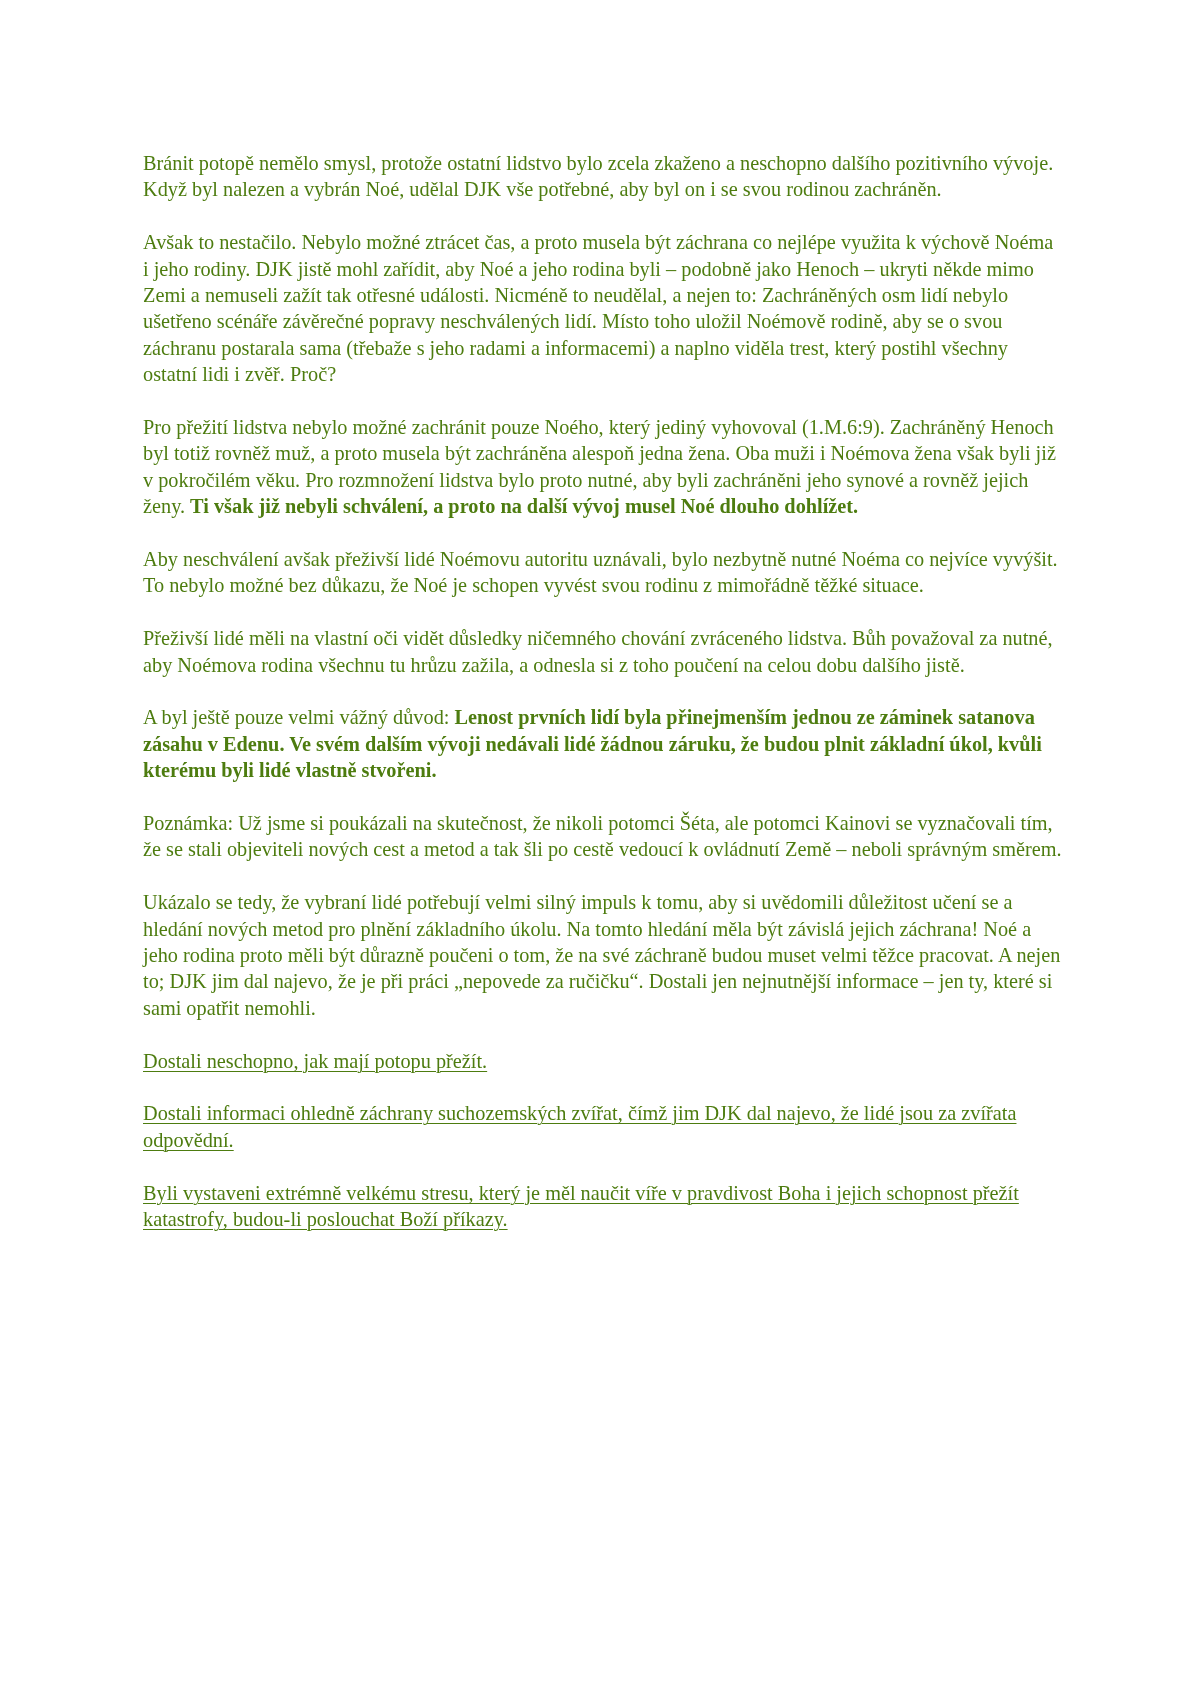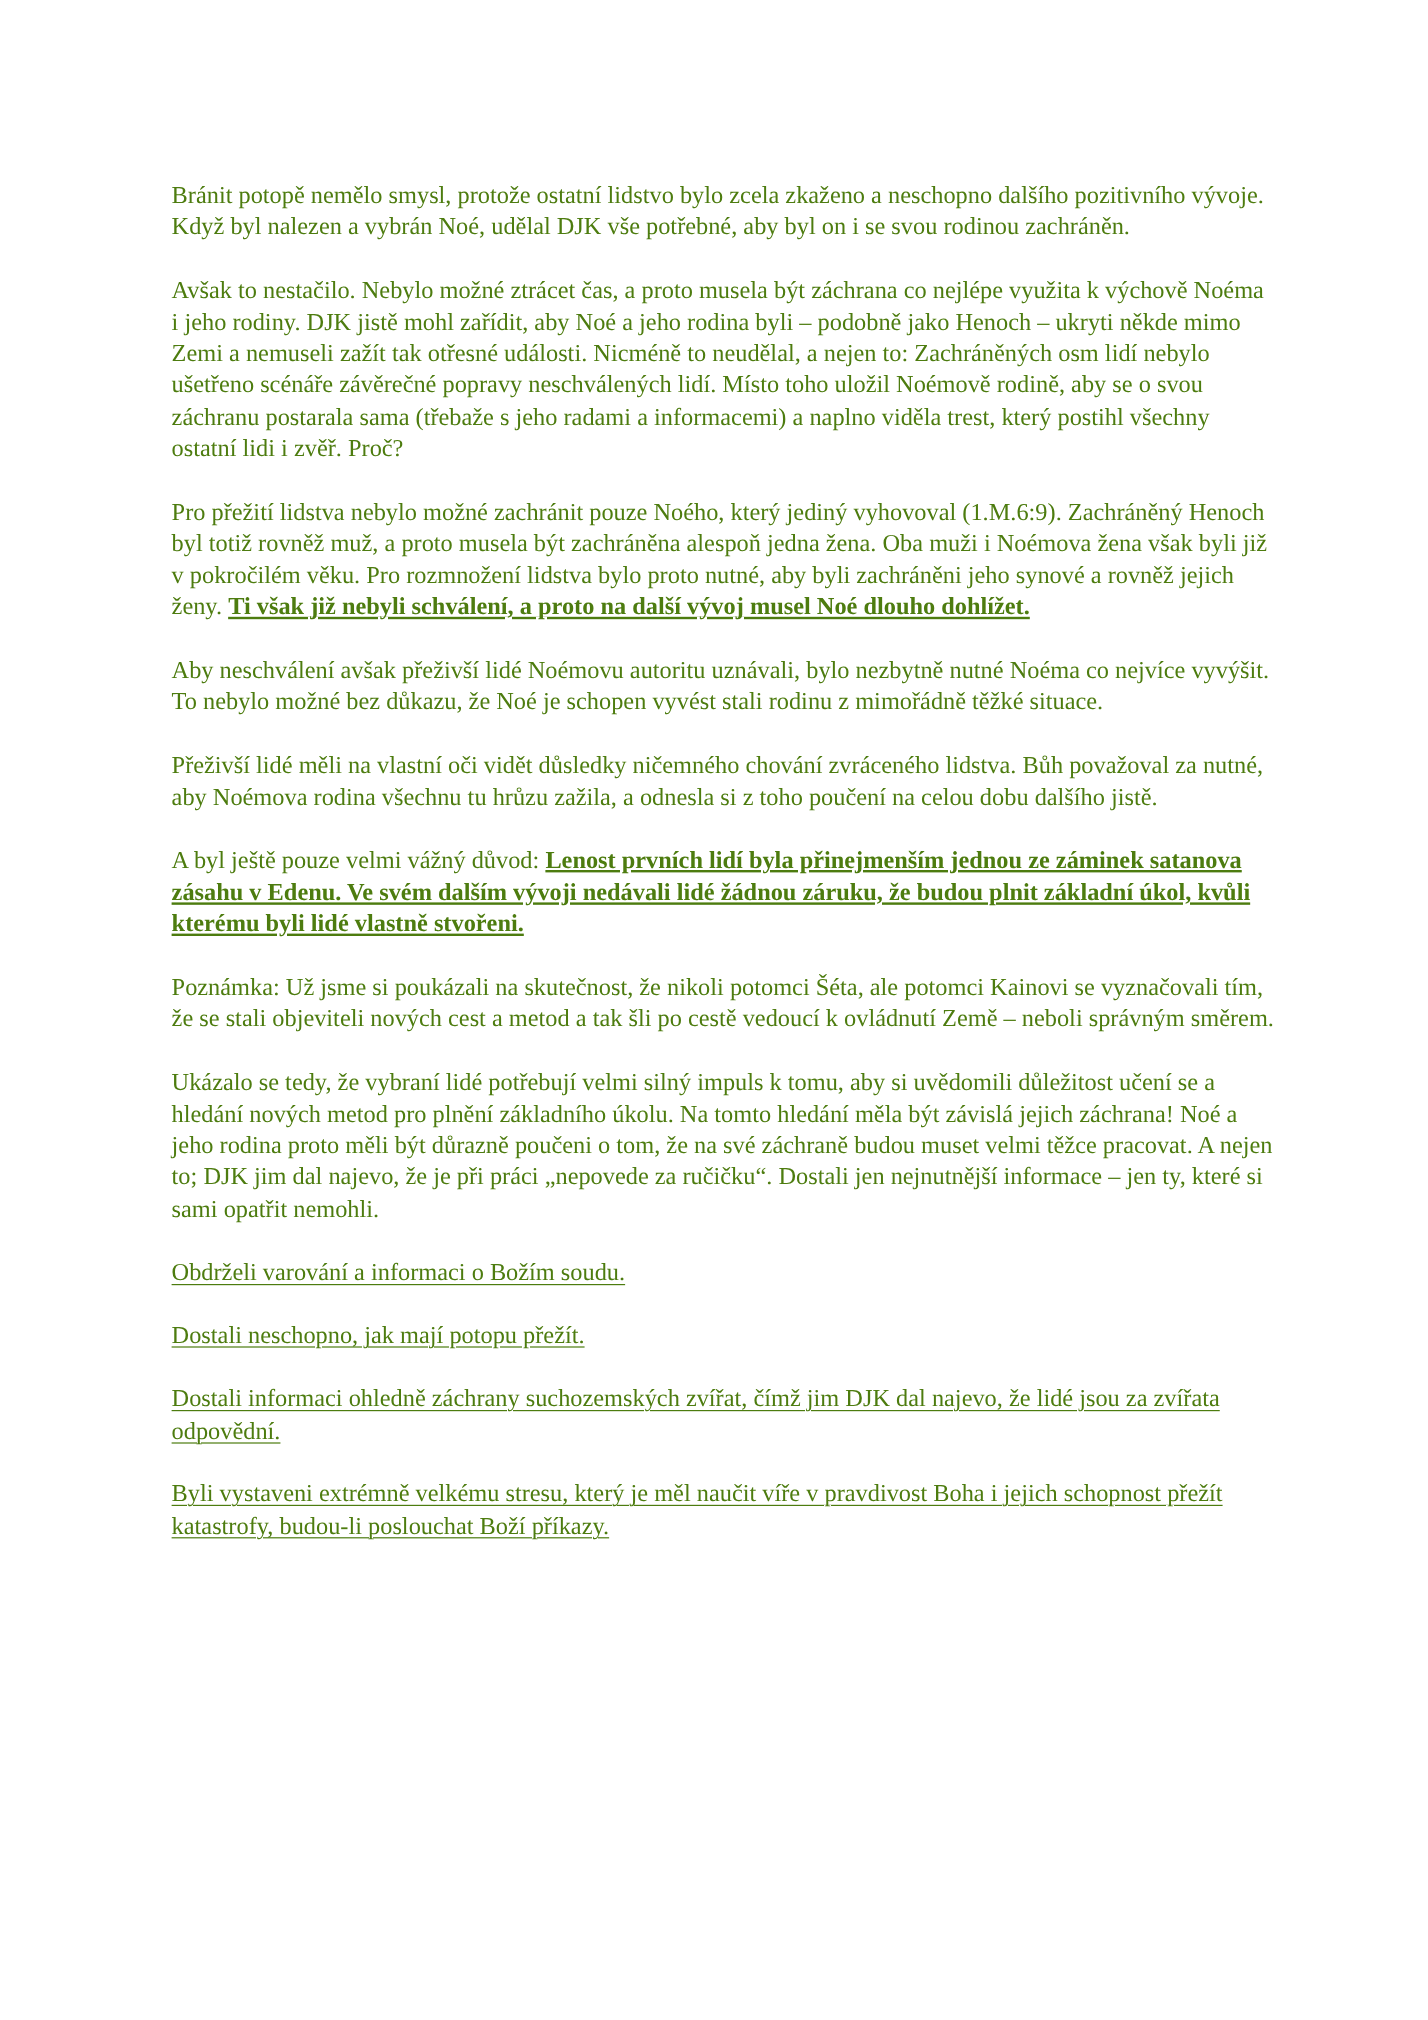--- a/index.html
+++ b/index.html
@@ -3,55 +3,52 @@
 <meta charset="utf-8">
 <style>
   html, body { margin:0; padding:0; background:#ffffff; }
   body { width:1190px; height:1683px; position:relative; overflow:hidden; }
   .page {
     position:absolute; left:143px; top:150px; width:920px;
     font-family:"Liberation Serif", serif; font-size:20.3px; line-height:26.4px;
     color:#4d7c0f;
   }
   .page p { margin:0 0 26.4px 0; }
-  .page b { font-weight:bold;text-decoration:underline; }
+  .page b { font-weight:bold; }
   .page u { text-decoration:underline; text-underline-offset:3px; text-decoration-thickness:1px; }
 </style>
 </head>
 <body>
 
 <div class="page">
   <p>
     <span>Bránit potopě nemělo smysl, protože ostatní lidstvo bylo zcela zkaženo a neschopno dalšího pozitivního vývoje. Když byl nalezen a vybrán Noé, udělal DJK vše potřebné, aby byl on i se svou rodinou zachráněn.</span>
   </p>
   <p>
     <span>Avšak to nestačilo. Nebylo možné ztrácet čas, a proto musela být záchrana co nejlépe využita k výchově Noéma i jeho rodiny. DJK jistě mohl zařídit, aby Noé a jeho rodina byli – podobně jako Henoch – ukryti někde mimo Zemi a nemuseli zažít tak otřesné události. Nicméně to neudělal, a nejen to: Zachráněných osm lidí nebylo ušetřeno scénáře závěrečné popravy neschválených lidí. Místo toho uložil Noémově rodině, aby se o svou záchranu postarala sama (třebaže s jeho radami a informacemi) a naplno viděla trest, který postihl všechny ostatní lidi i zvěř. Proč?</span>
   </p>
   <p>
     <span>Pro přežití lidstva nebylo možné zachránit pouze Noého, který jediný vyhovoval (1.M.6:9). Zachráněný Henoch byl totiž rovněž muž, a proto musela být zachráněna alespoň jedna žena. Oba muži i Noémova žena však byli již v pokročilém věku. Pro rozmnožení lidstva bylo proto nutné, aby byli zachráněni jeho synové a rovněž jejich ženy. </span><b>Ti však již nebyli schválení, a proto na další vývoj musel Noé dlouho dohlížet.</b>
   </p>
   <p>
-    <span>Aby neschválení avšak přeživší lidé Noémovu autoritu uznávali, bylo nezbytně nutné Noéma co nejvíce vyvýšit. To nebylo možné bez důkazu, že Noé je schopen vyvést stali rodinu z mimořádně těžké situace.</span>
+    <span>Aby neschválení avšak přeživší lidé Noémovu autoritu uznávali, bylo nezbytně nutné Noéma co nejvíce vyvýšit. To nebylo možné bez důkazu, že Noé je schopen vyvést svou rodinu z mimořádně těžké situace.</span>
   </p>
   <p>
     <span>Přeživší lidé měli na vlastní oči vidět důsledky ničemného chování zvráceného lidstva. Bůh považoval za nutné, aby Noémova rodina všechnu tu hrůzu zažila, a odnesla si z toho poučení na celou dobu dalšího jistě.</span>
   </p>
   <p>
     <span>A byl ještě pouze velmi vážný důvod: </span><b>Lenost prvních lidí byla přinejmenším jednou ze záminek satanova zásahu v Edenu. Ve svém dalším vývoji nedávali lidé žádnou záruku, že budou plnit základní úkol, kvůli kterému byli lidé vlastně stvořeni.</b>
   </p>
   <p>
     <span>Poznámka: Už jsme si poukázali na skutečnost, že nikoli potomci Šéta, ale potomci Kainovi se vyznačovali tím, že se stali objeviteli nových cest a metod a tak šli po cestě vedoucí k ovládnutí Země – neboli správným směrem.</span>
   </p>
   <p>
     <span>Ukázalo se tedy, že vybraní lidé potřebují velmi silný impuls k tomu, aby si uvědomili důležitost učení se a hledání nových metod pro plnění základního úkolu. Na tomto hledání měla být závislá jejich záchrana! Noé a jeho rodina proto měli být důrazně poučeni o tom, že na své záchraně budou muset velmi těžce pracovat. A nejen to; DJK jim dal najevo, že je při práci „nepovede za ručičku“. Dostali jen nejnutnější informace – jen ty, které si sami opatřit nemohli.</span>
   </p>
   <p>
-    <u>Obdrželi varování a informaci o Božím soudu.</u>
-  </p>
-  <p>
     <u>Dostali neschopno, jak mají potopu přežít.</u>
   </p>
   <p>
     <u>Dostali informaci ohledně záchrany suchozemských zvířat, čímž jim DJK dal najevo, že lidé jsou za zvířata odpovědní.</u>
   </p>
   <p>
     <u>Byli vystaveni extrémně velkému stresu, který je měl naučit víře v pravdivost Boha i jejich schopnost přežít katastrofy, budou-li poslouchat Boží příkazy.</u>
   </p>
 </div>
 

